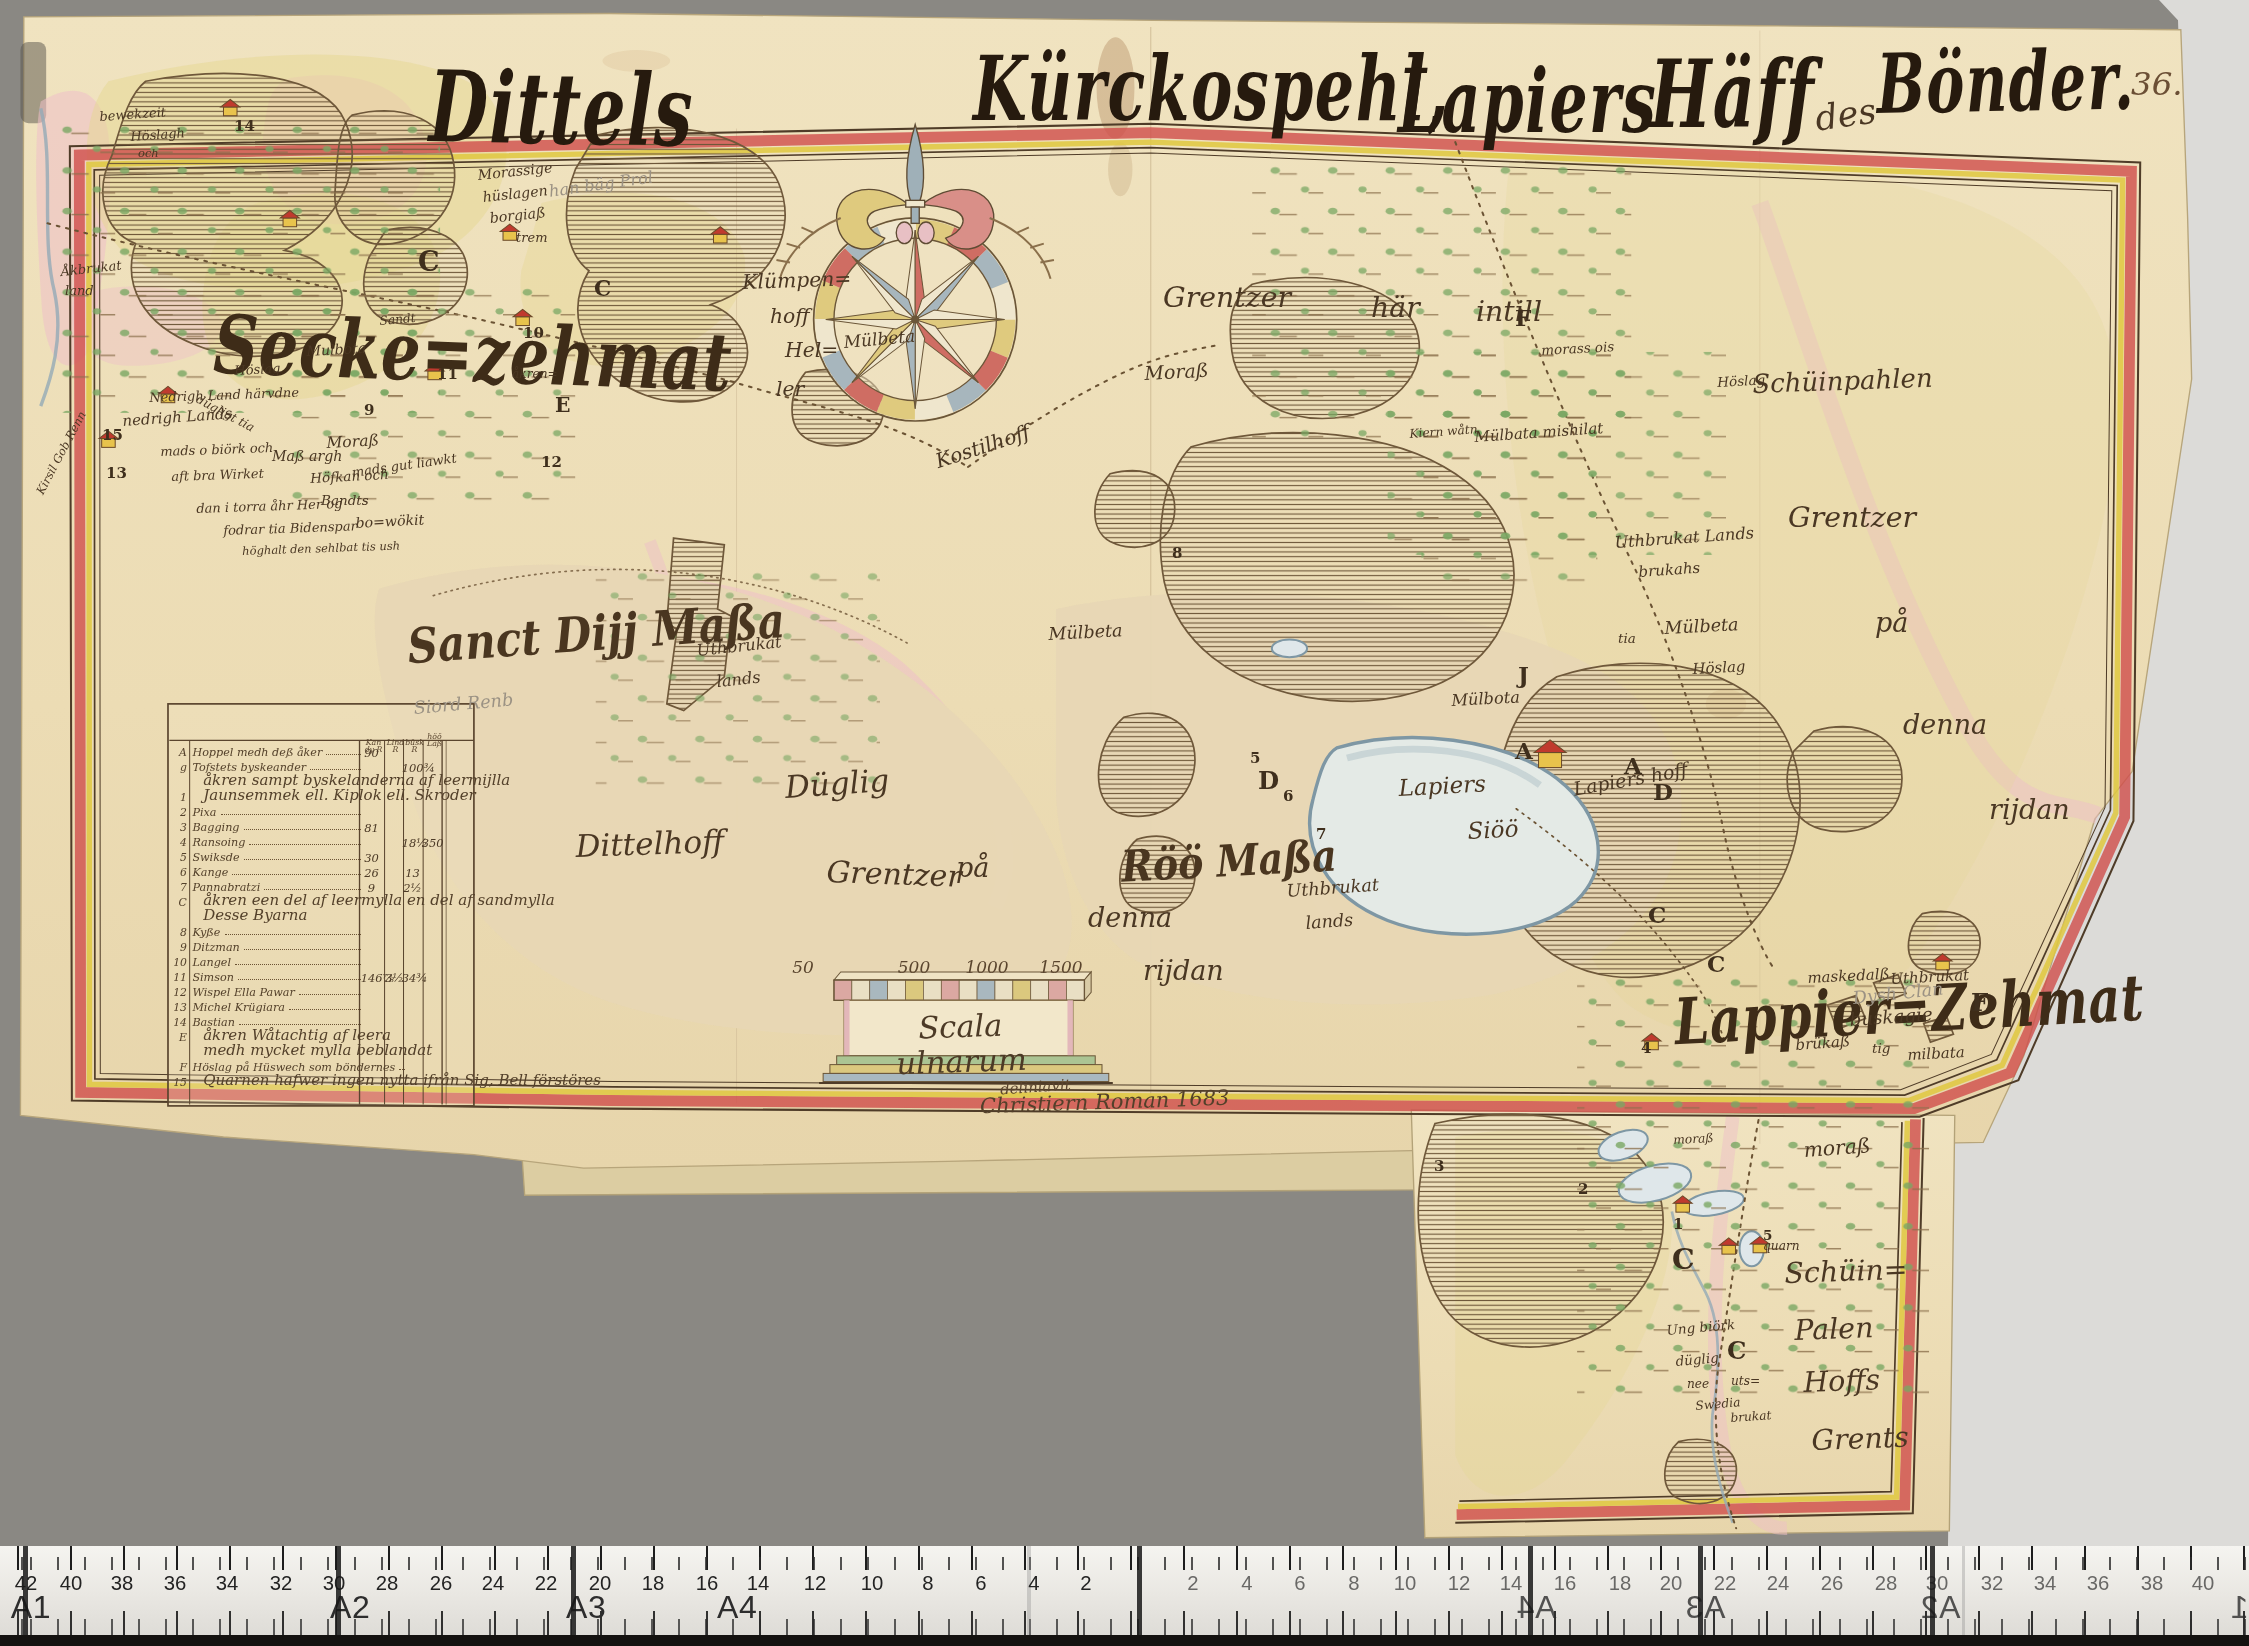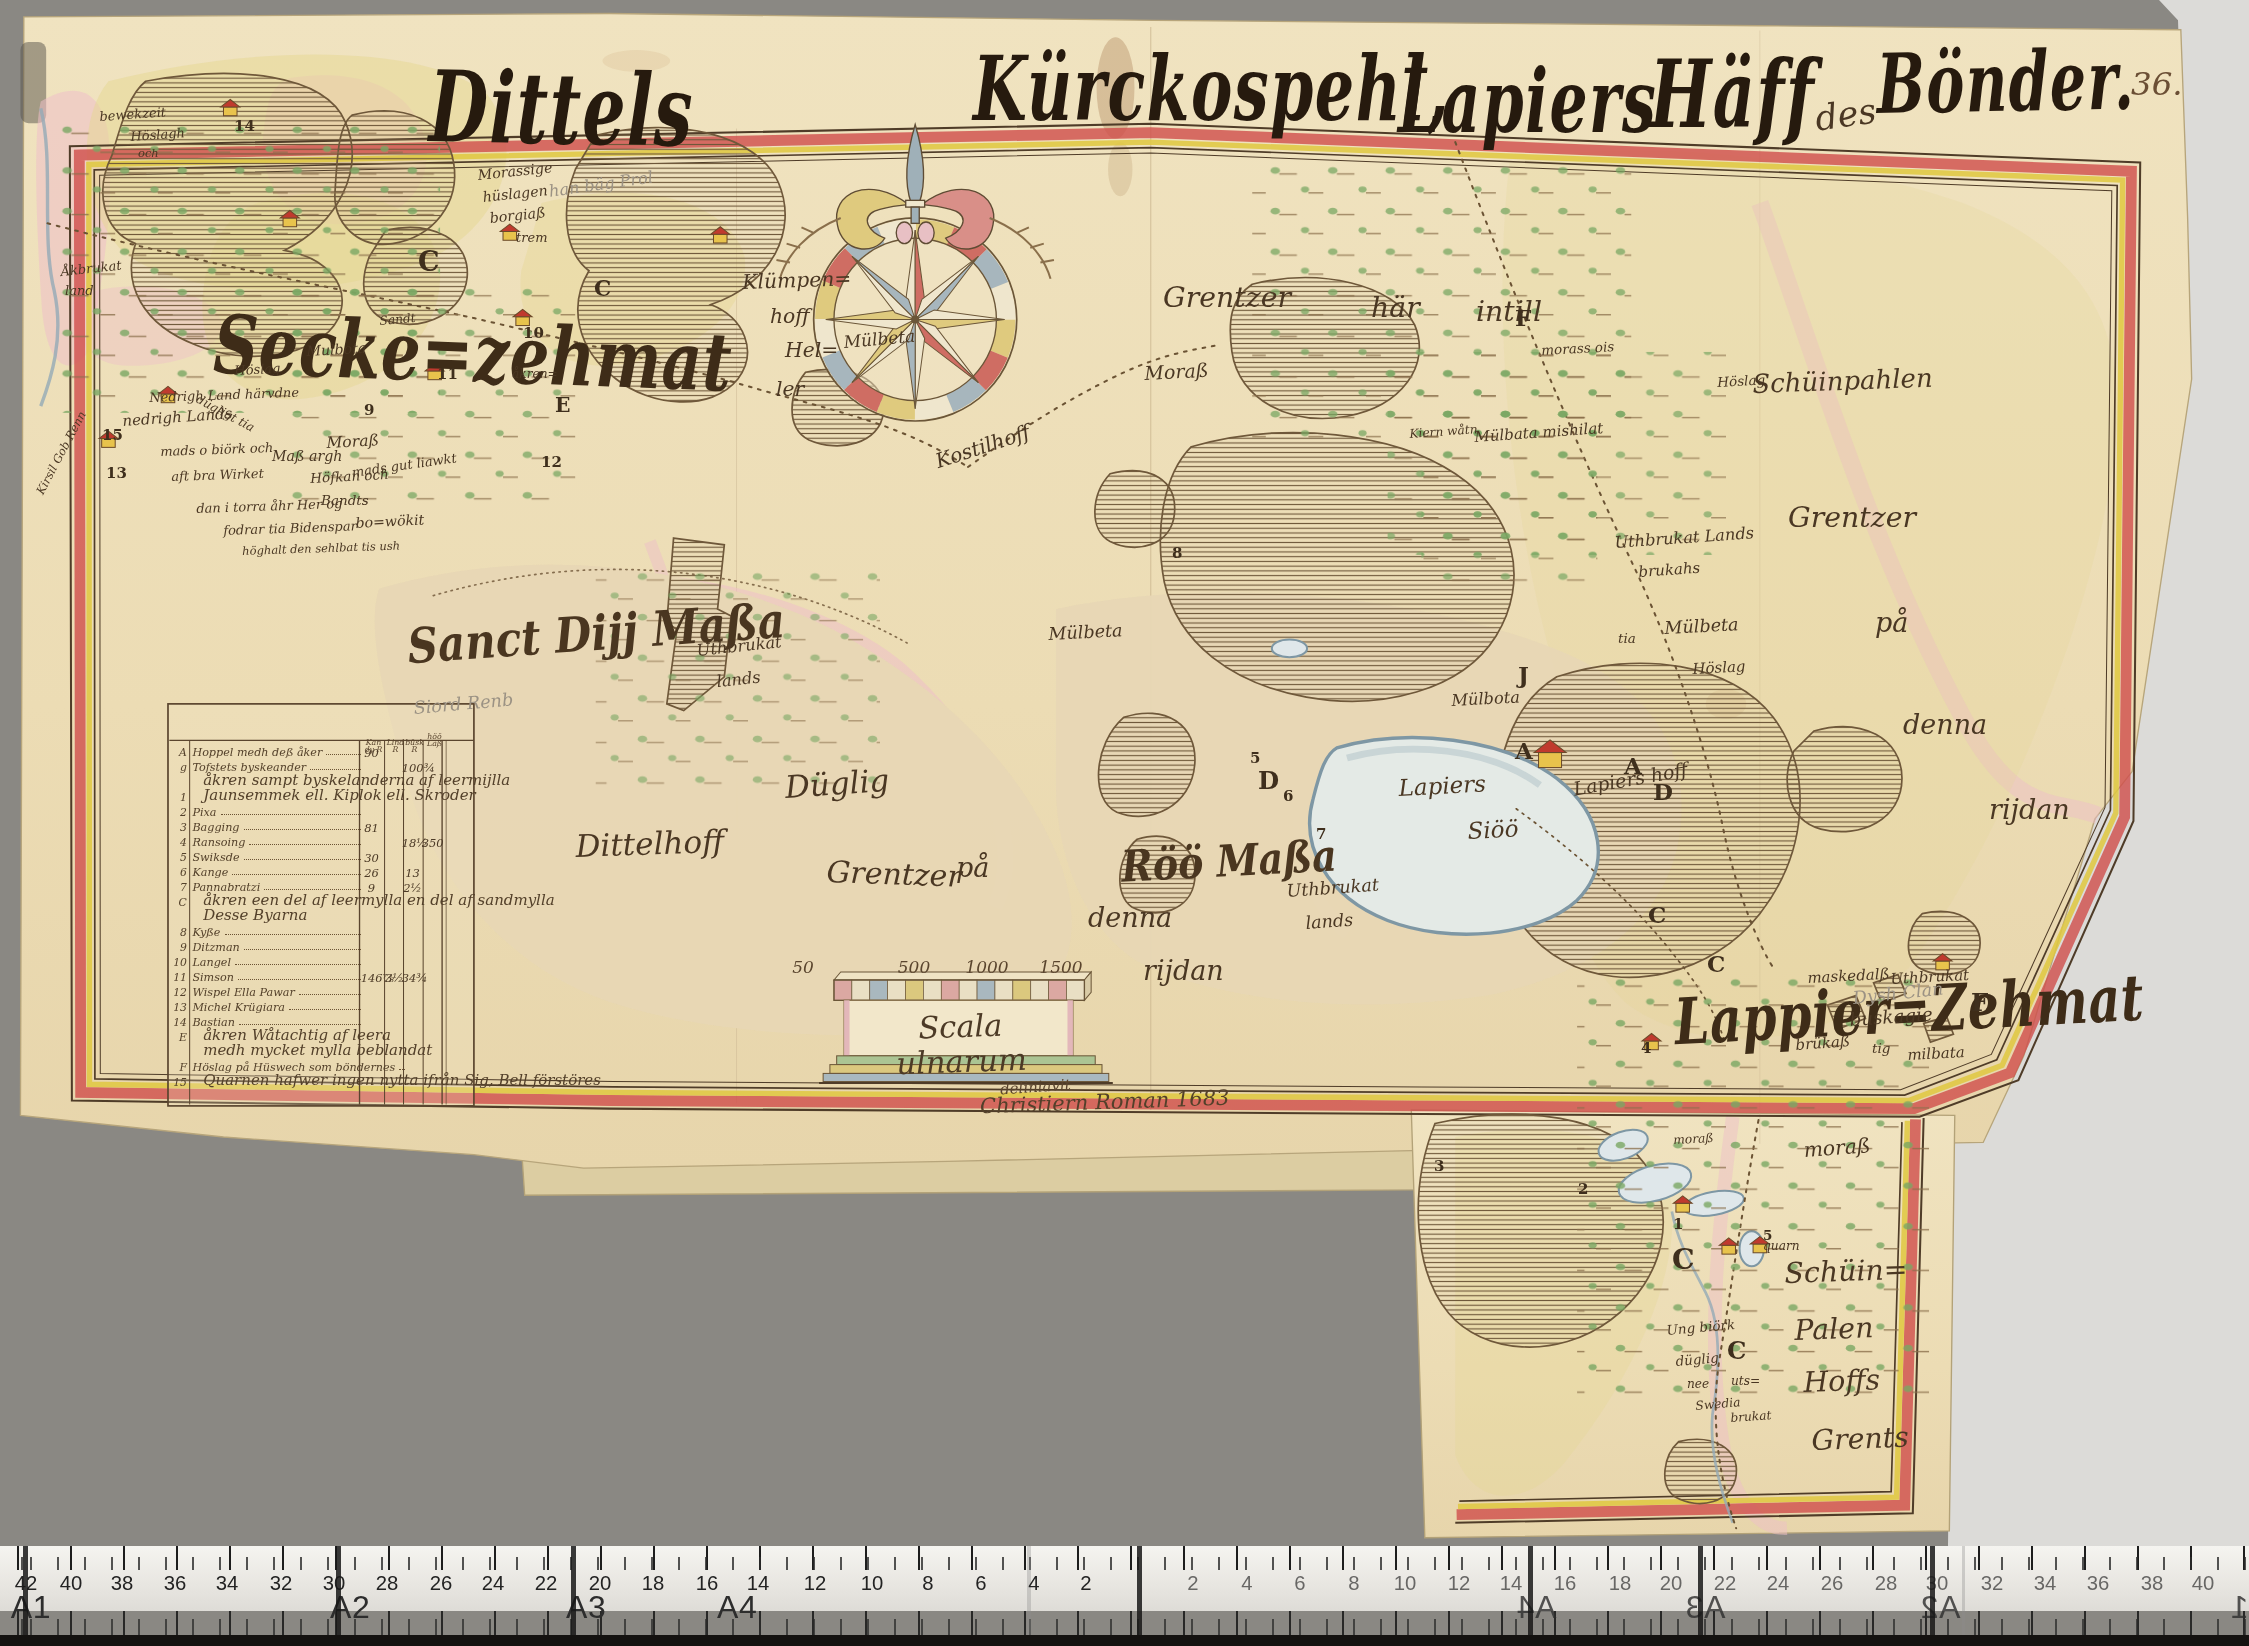--- a/index.html
+++ b/index.html
@@ -27,21 +27,21 @@
   .lrow .dots{flex:1;border-bottom:1.4px dotted #6b5334;margin:0 2.7px 3.4px 4.1px;min-width:5.4px;}
   .lrow .v{position:absolute;top:0.7px;width:21.7px;text-align:center;font-size:11.5px;font-style:italic;color:#4c3a26;}
   .v1{left:190px}.v2{left:213px}.v3{left:231px}.v4{left:251px}
   .lrow.note .lbl{font-size:15px;padding-left:10.8px;}
   
   .sb-tick{position:absolute;font-size:17px;font-style:italic;color:#5a452e;transform:translateX(-50%);}
   #sb-caption{position:absolute;left:873px;top:1009px;width:176px;text-align:center;font-size:30.5px;font-style:italic;color:#4c3a26;transform:rotate(-2deg);}
   #sb-sig1{position:absolute;left:1000px;top:1078px;font-size:15px;font-style:italic;color:#5a452e;transform:rotate(-4deg);}
   #sb-sig2{position:absolute;left:980px;top:1090px;font-size:21px;font-style:italic;color:#53402a;transform:rotate(-2deg);}
   
-  #ruler{position:absolute;left:0;top:1546px;width:2250px;height:65px;background:linear-gradient(180deg,#f5f4f0,#e9e7e2 55%,#dedcd7);}
+  #ruler{position:absolute;left:0;top:1546px;width:2250px;height:89px;background:linear-gradient(180deg,#f5f4f0,#e9e7e2 55%,#dedcd7);}
   .ticks{position:absolute;left:0;width:100%;}
   .t-long-top{top:0;height:24.4px;background:repeating-linear-gradient(90deg,#1d1d1d 0 2px,transparent 2px 53px);background-position-x:17px;}
   .t-short-top{top:10.8px;height:13.5px;background:repeating-linear-gradient(90deg,#2a2a2a 0 1.7px,transparent 1.7px 27px);background-position-x:30px;opacity:.8;}
   .t-long-bot{top:65px;height:24.4px;background:repeating-linear-gradient(90deg,#1d1d1d 0 2px,transparent 2px 53px);background-position-x:17px;opacity:.9;}
   .t-short-bot{top:73px;height:16.2px;background:repeating-linear-gradient(90deg,#2a2a2a 0 1.7px,transparent 1.7px 27px);background-position-x:30px;opacity:.75;}
   .rnum{position:absolute;top:26px;transform:translateX(-50%);font-family:"Liberation Sans",sans-serif;font-size:20.3px;color:#232323;}
   .rnum.faint{opacity:.65;}
   .ralab{position:absolute;top:43px;font-family:"Liberation Sans",sans-serif;font-size:32px;color:#2d2d2d;letter-spacing:0.7px;}
   .ralab.mir{transform:scaleX(-1);opacity:.8;}
   .rbold{position:absolute;top:0;width:4.7px;height:89px;background:#171717;opacity:.85;}

